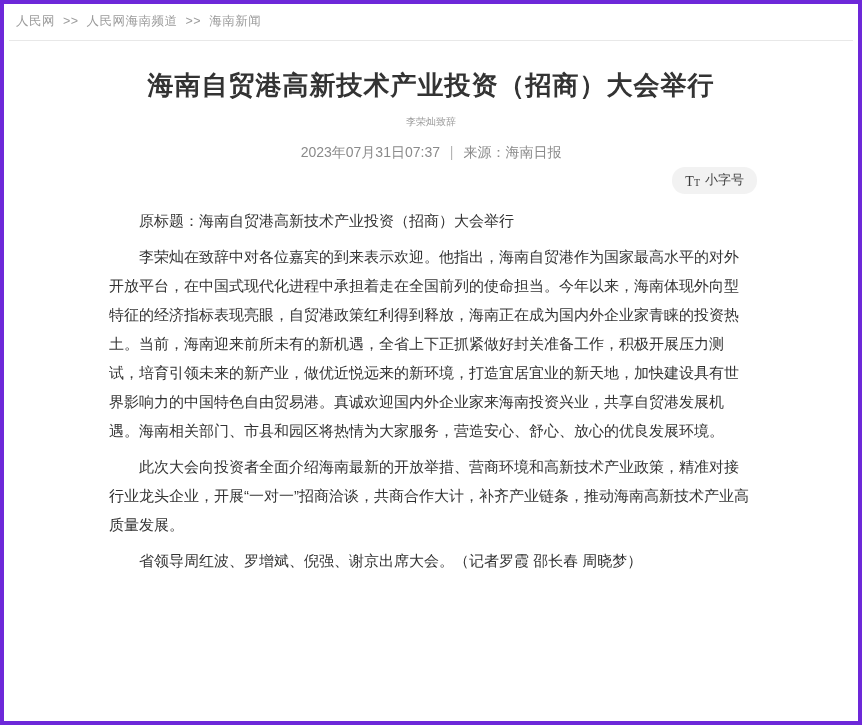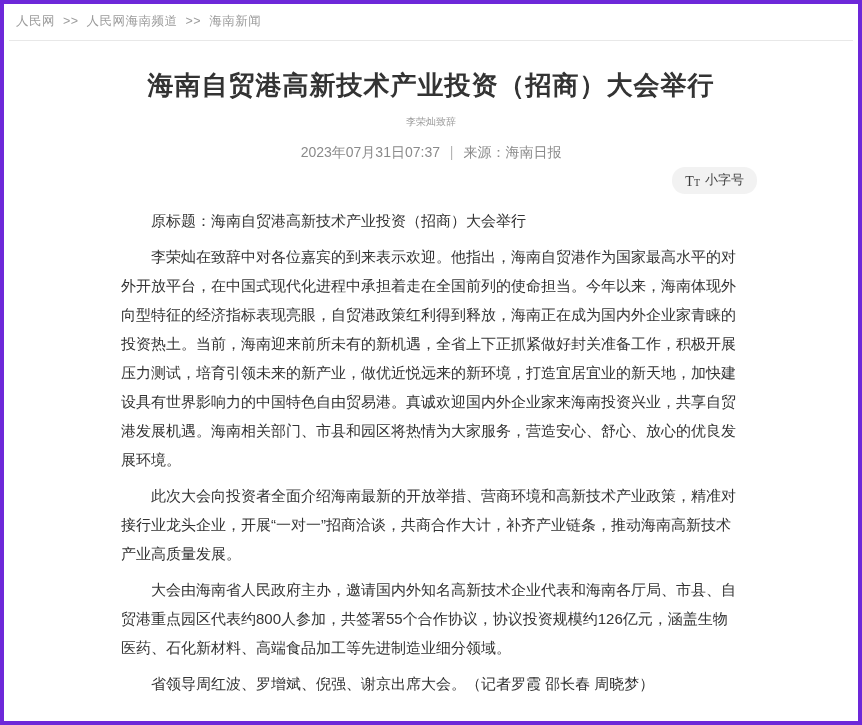--- a/index.html
+++ b/index.html
@@ -87,21 +87,21 @@
   .tt-icon .t-big { font-size: 14px; }
   .tt-icon .t-small { font-size: 10px; }
   
   .body {
     margin-top: 13px;
     font-size: 15px;
     line-height: 29px;
     color: #333;
   }
   .body p {
-    margin: 7px 16px;
+    margin: 7px 4px;
     text-indent: 2em;
   }
 </style>
 </head>
 <body>
 
 <div class="page">
 
   <div class="breadcrumb">
     <a class="crumb">人民网</a>
@@ -129,20 +129,19 @@
       <button class="font-size-btn">
         <span class="tt-icon"><span class="t-big">T</span><span class="t-small">T</span></span>
         <span>小字号</span>
       </button>
     </div>
 
     <div class="body">
       <p><span>原标题：</span><span>海南自贸港高新技术产业投资（招商）大会举行</span></p>
       <p>李荣灿在致辞中对各位嘉宾的到来表示欢迎。他指出，海南自贸港作为国家最高水平的对外开放平台，在中国式现代化进程中承担着走在全国前列的使命担当。今年以来，海南体现外向型特征的经济指标表现亮眼，自贸港政策红利得到释放，海南正在成为国内外企业家青睐的投资热土。当前，海南迎来前所未有的新机遇，全省上下正抓紧做好封关准备工作，积极开展压力测试，培育引领未来的新产业，做优近悦远来的新环境，打造宜居宜业的新天地，加快建设具有世界影响力的中国特色自由贸易港。真诚欢迎国内外企业家来海南投资兴业，共享自贸港发展机遇。海南相关部门、市县和园区将热情为大家服务，营造安心、舒心、放心的优良发展环境。</p>
       <p>此次大会向投资者全面介绍海南最新的开放举措、营商环境和高新技术产业政策，精准对接行业龙头企业，开展“一对一”招商洽谈，共商合作大计，补齐产业链条，推动海南高新技术产业高质量发展。</p>
-      <p>大会由海南省人民政府主办，邀请国内外知名高新技术企业代表和海南各厅局、市县、自贸港重点园区代表约800人参加，共签署55个合作协议，协议投资规模约126亿元，涵盖生物医药、石化新材料、高端食品加工等先进制造业细分领域。</p>
       <p>省领导周红波、罗增斌、倪强、谢京出席大会。（记者罗霞 邵长春 周晓梦）</p>
 
     </div>
 
   </div>
 
 </div>
 
 </body></html>

